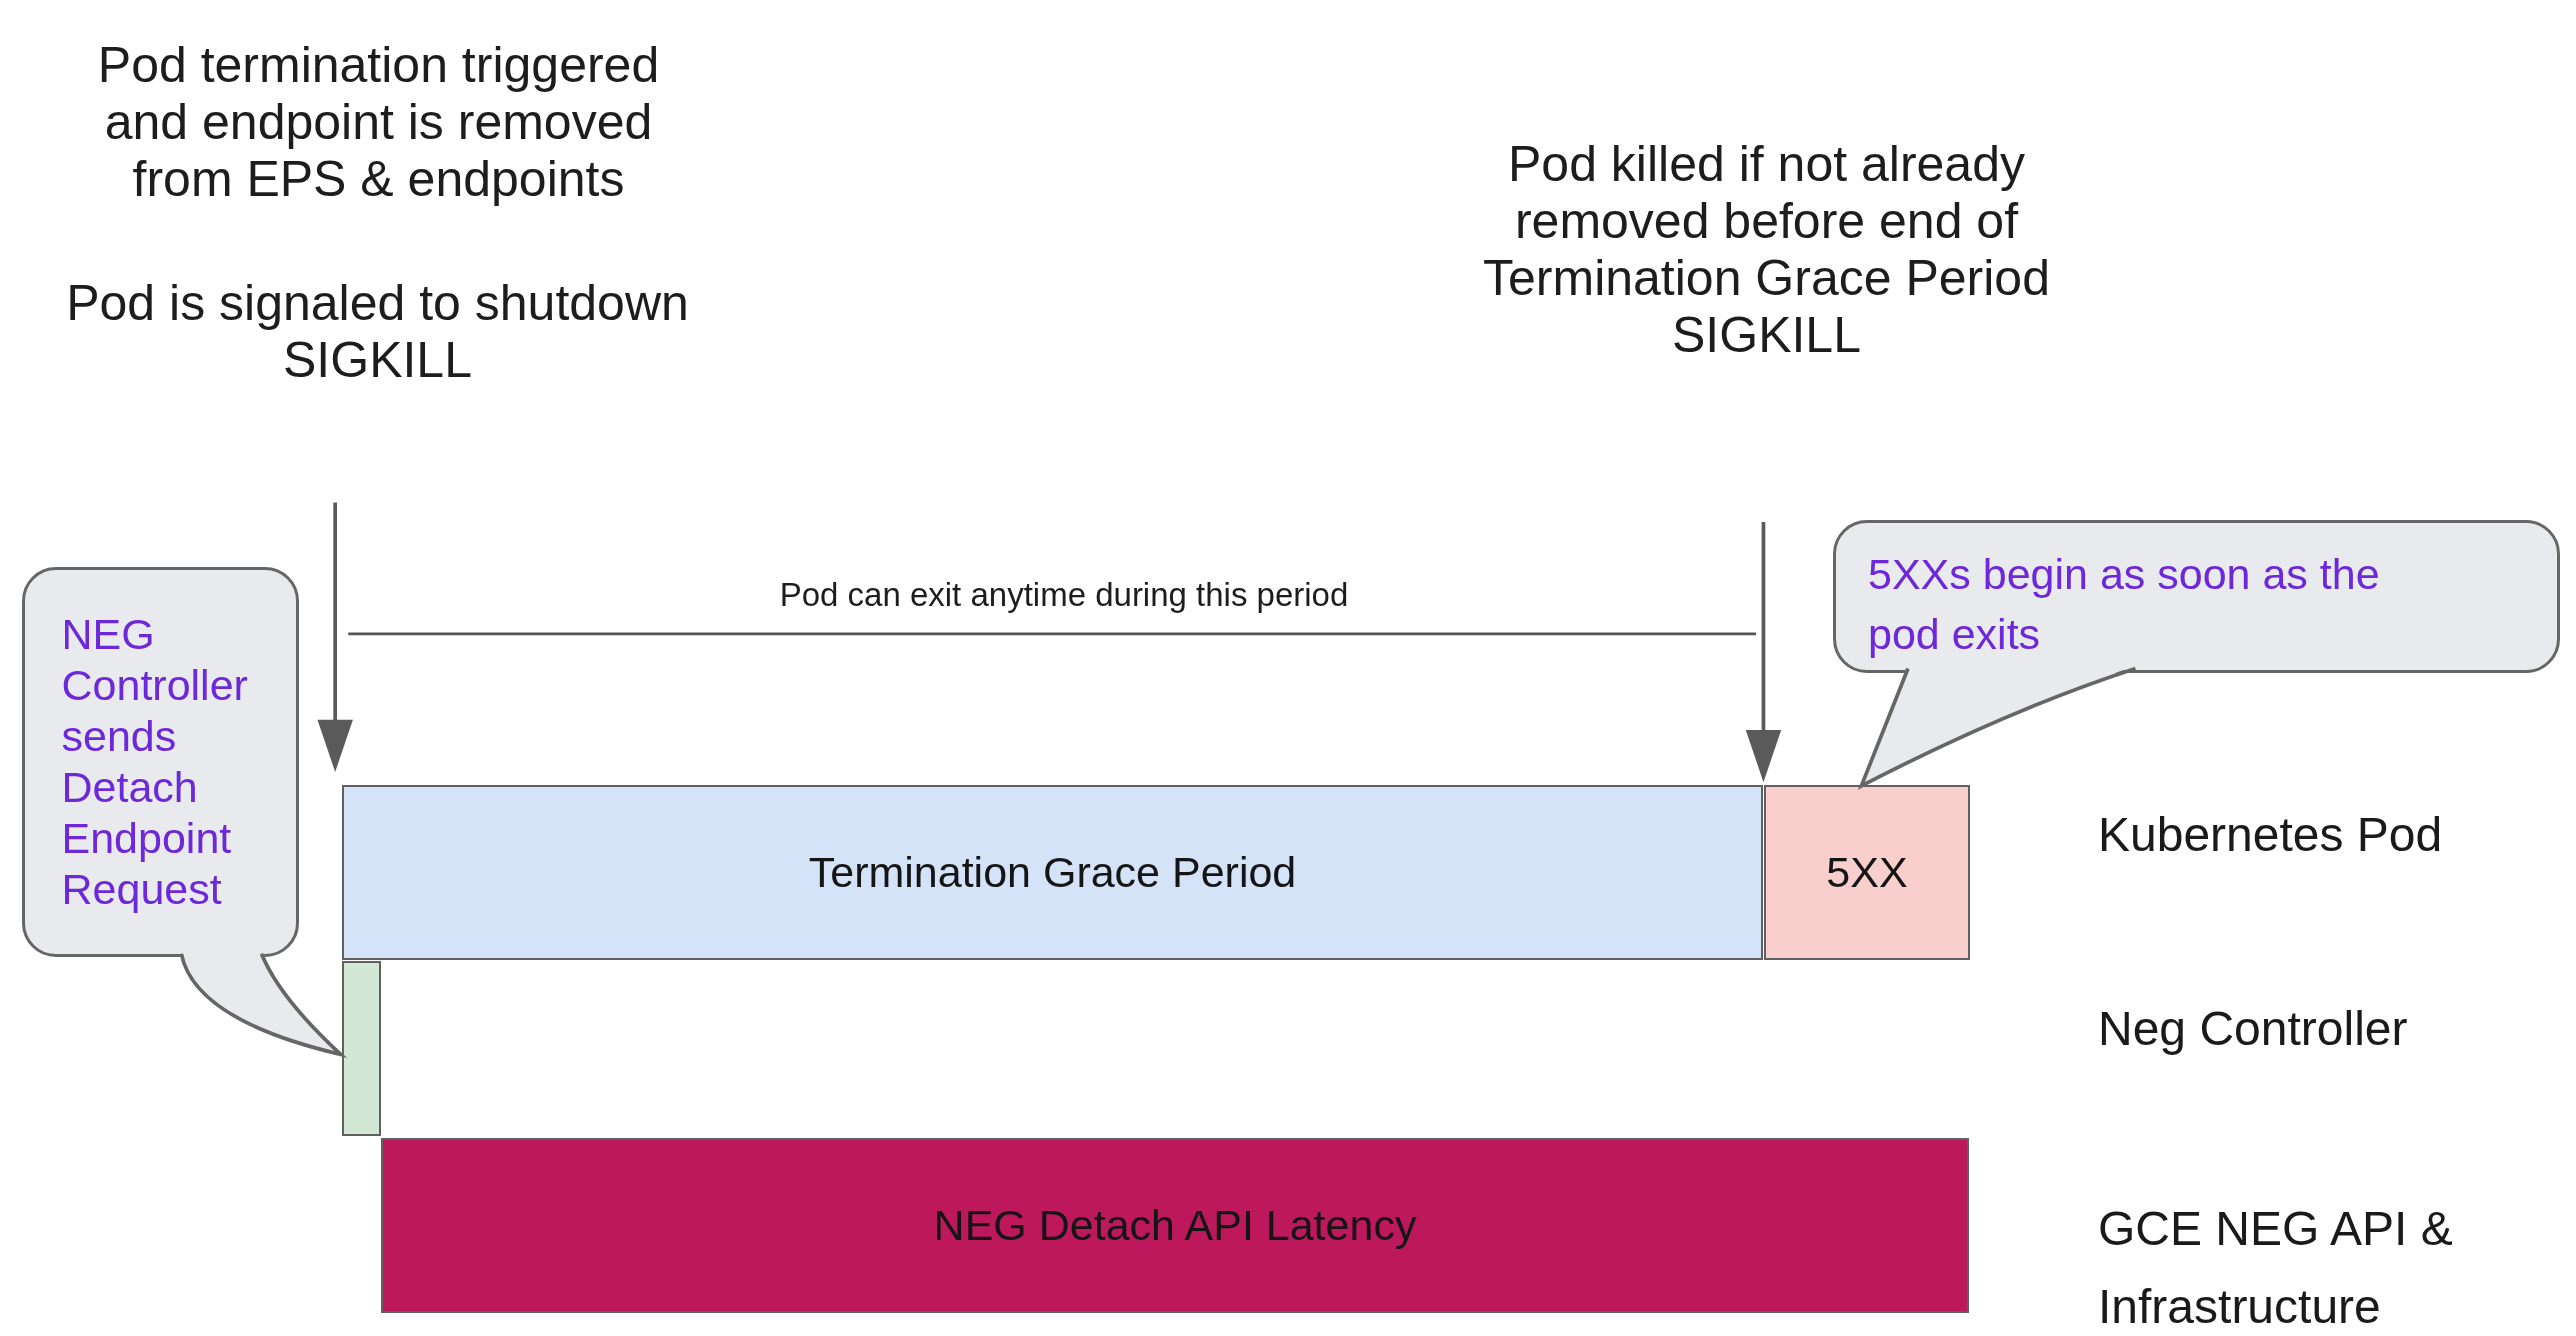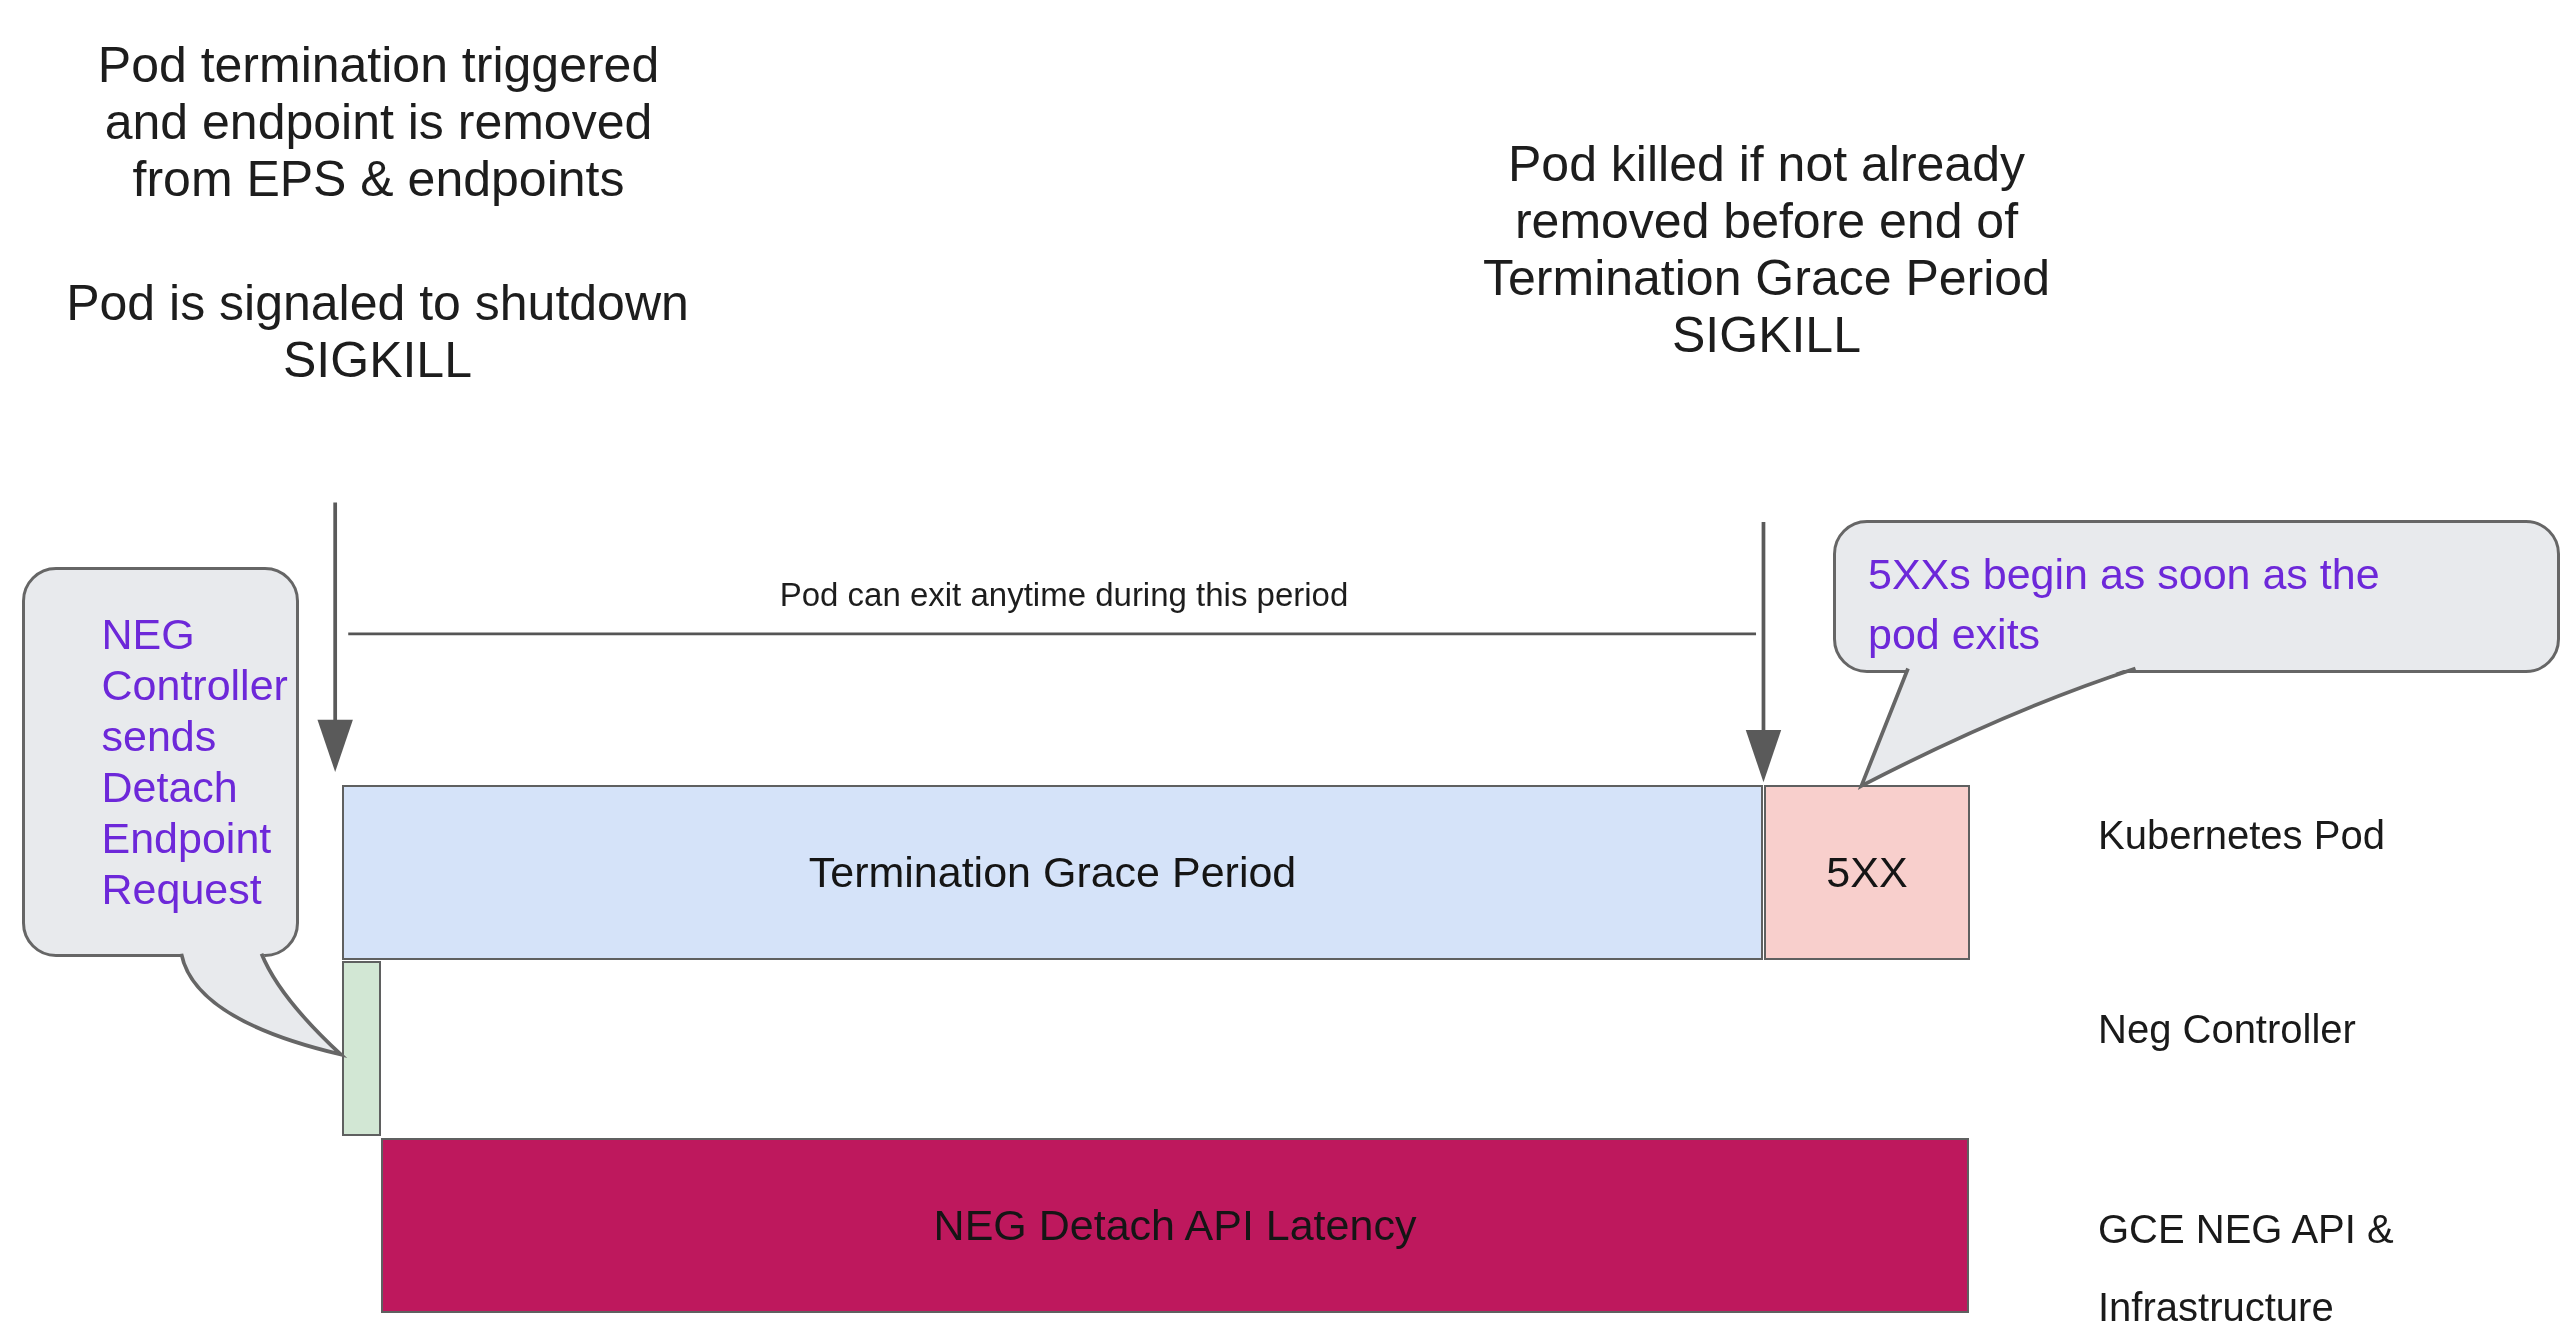--- a/index.html
+++ b/index.html
@@ -19,30 +19,30 @@
   .bar{
     position:absolute;box-sizing:border-box;border:2.8px solid #5f6060;
     display:flex;align-items:center;justify-content:center;
     font-size:43px;color:#151515;
   }
   #bar-grace{left:342px;top:785px;width:1421px;height:175px;background:#d5e3f9;}
   #bar-5xx{left:1764px;top:785px;width:206px;height:175px;background:#f8cfcc;}
   #bar-detach-request{left:342px;top:961px;width:39px;height:175px;background:#d2e7d4;}
   #bar-api-latency{left:381px;top:1138px;width:1588px;height:175px;background:#be185d;}
   
-  .row-label{position:absolute;font-size:40px;line-height:60px;color:#1a1a1a;white-space:nowrap;}
+  .row-label{position:absolute;font-size:48px;line-height:60px;color:#1a1a1a;white-space:nowrap;}
   #label-k8s-pod{left:2098px;top:805px;}
   #label-neg-controller{left:2098px;top:999px;}
   #label-gce{left:2098px;top:1190px;line-height:78px;white-space:normal;width:448px;}
   
   .callout{
     position:absolute;box-sizing:border-box;background:#e8eaed;
     border:3.7px solid #666666;border-radius:34px;color:#6d28d9;
   }
-  #callout-left{left:21.5px;top:567px;width:277px;height:390px;padding-left:40px;}
+  #callout-left{left:21.5px;top:567px;width:277px;height:390px;}
   #callout-left .callout-text{margin:39px 0 0 37px;width:233px;font-size:43px;line-height:51px;}
   #callout-right{left:1833px;top:520px;width:727px;height:153px;}
   #callout-right .callout-text{margin:20.5px 0 0 32px;width:578px;font-size:43px;line-height:60px;}
   
   #overlay{position:absolute;left:0;top:0;pointer-events:none;}
 </style>
 </head>
 <body>
 
 <div class="abs para" id="para-top-left-1">

